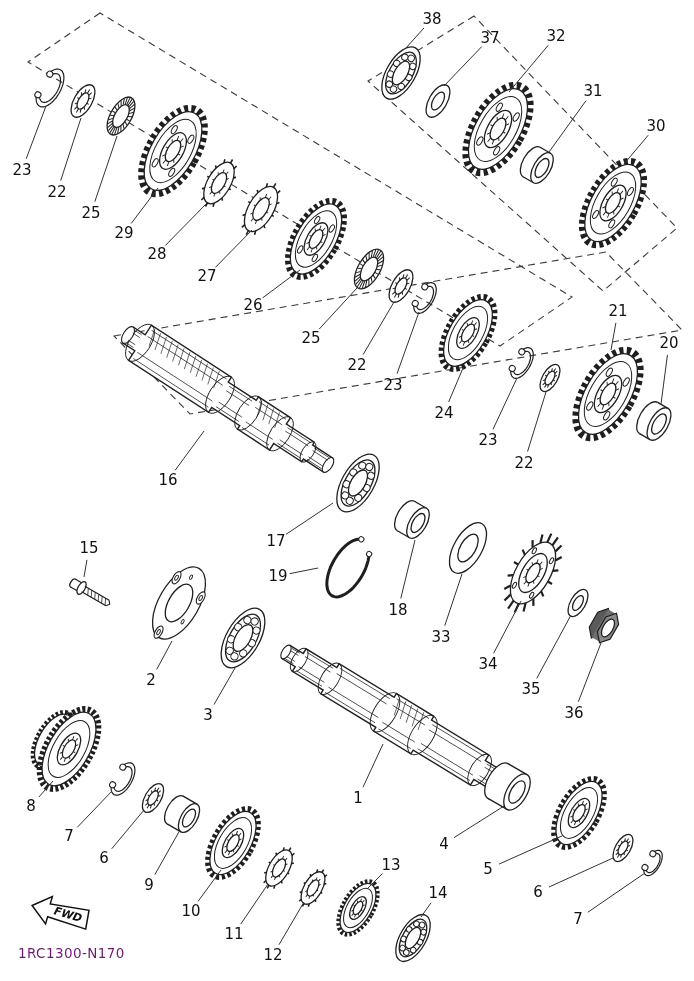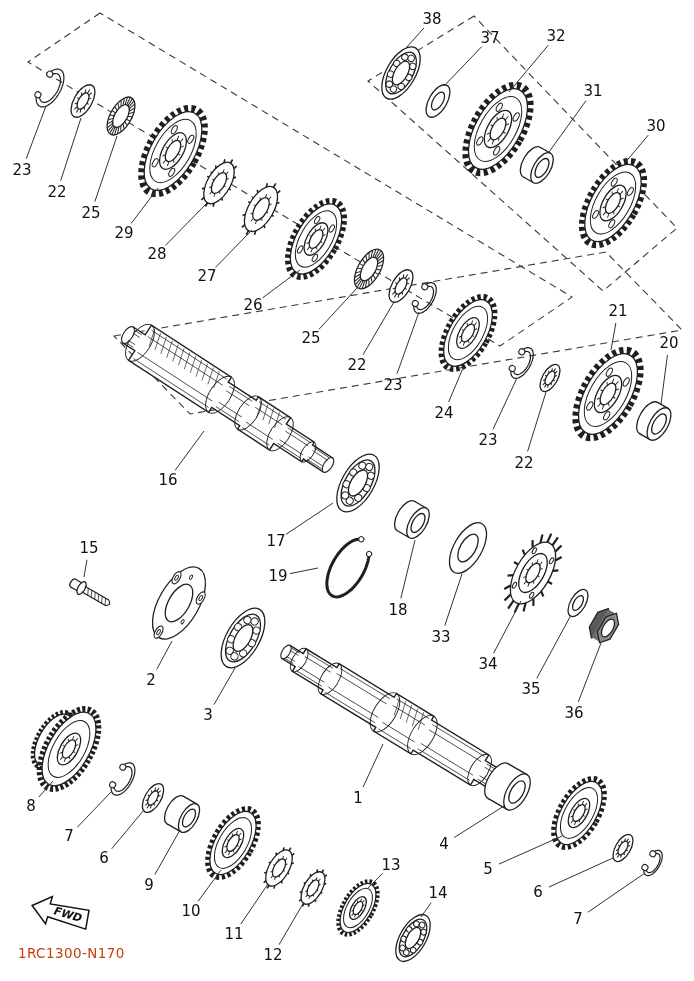--- a/index.html
+++ b/index.html
@@ -1,19 +1,19 @@
 <!DOCTYPE html>
 <html><head>
 <meta charset="utf-8">
 <style>
   html,body{margin:0;padding:0;background:#fff;}
   .stage{position:relative;width:694px;height:981px;background:#fff;overflow:hidden;
          font-family:"DejaVu Sans",sans-serif;}
   .stage svg{position:absolute;left:0;top:0;width:694px;height:981px;}
-  .code{position:absolute;left:18px;top:945px;font-size:13.5px;color:#c2410c;
+  .code{position:absolute;left:18px;top:945px;font-size:13.5px;color:#701a75;
         letter-spacing:.4px;font-family:"DejaVu Sans",sans-serif;}
 </style>
 </head>
 <body>
 
 <div class="stage">
   <svg id="diagram-svg" xmlns="http://www.w3.org/2000/svg" viewBox="0 0 694 981">
       <g>
         <polygon points="100,13 28,62 500,346 572,297" fill="none" stroke="#3a3a3a" stroke-width="1.1" stroke-dasharray="7 5"></polygon>
         <polygon points="474,16 368,81 603,291 677,228" fill="none" stroke="#3a3a3a" stroke-width="1.1" stroke-dasharray="7 5"></polygon>

